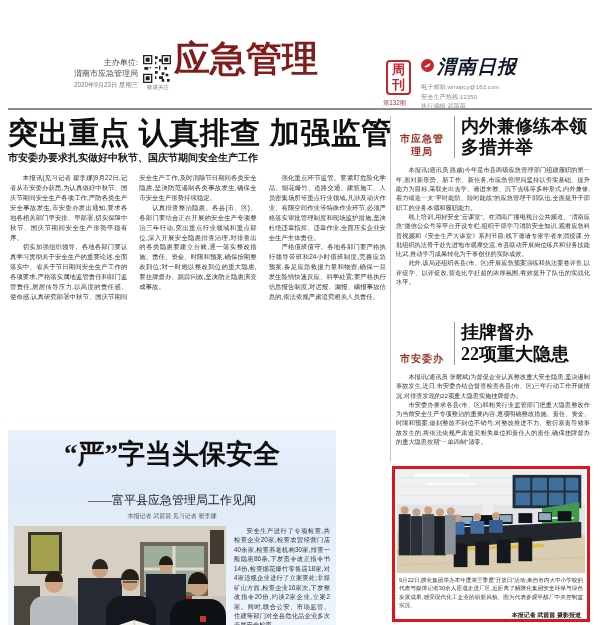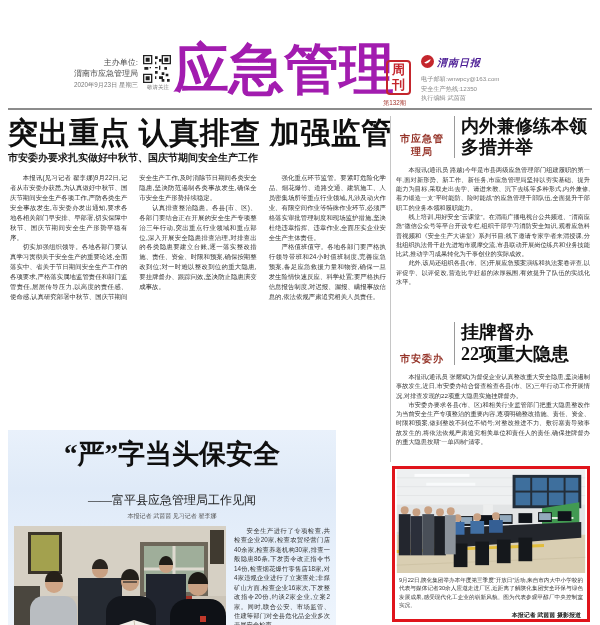--- a/index.html
+++ b/index.html
@@ -10,32 +10,32 @@
   .org-block { position:absolute; left:52px; top:57px; width:86px; text-align:right; color:#4a4a4a; }
   .org-label, .org-name { font-size:8px; line-height:1.4; }
   .org-date { font-size:6.3px; color:#777; margin-top:2px; }
 
   .qr-block { position:absolute; left:143px; top:55px; width:30px; text-align:center; }
   .qr-block svg { display:block; }
   .qr-caption { font-size:5.5px; color:#777; margin-top:1px; }
 
   .masthead-title { position:absolute; left:174px; top:40px; width:214px;
     font-family:"Liberation Serif","DejaVu Serif",serif; font-weight:700;
-    font-size:55px; line-height:1.1; color:#a21caf; letter-spacing:0; white-space:nowrap; }
+    font-size:36px; line-height:1.1; color:#7f1d1d; letter-spacing:0; white-space:nowrap; }
 
   .seal { position:absolute; left:386px; top:60px; width:25px; height:35px;
     border:2px solid #c4262d; border-radius:4px; color:#c4262d;
     font-family:"Liberation Serif","DejaVu Serif",serif; font-weight:700;
     display:flex; flex-direction:column; align-items:center; justify-content:center;
     font-size:13px; line-height:1.1; }
   .issue-no { position:absolute; left:383px; top:99px; font-size:6.3px; color:#a5342c; }
 
   .brand-block { position:absolute; left:421px; top:54px; }
   .brand-row { display:flex; align-items:center; gap:3px; }
-  .brand-name { color:#4c1d95; font-size:10px; font-weight:700; font-style:italic;
+  .brand-name { color:#0f172a; font-size:19px; font-weight:700; font-style:italic;
     font-family:"Liberation Serif","DejaVu Serif",serif; letter-spacing:1px; }
   .brand-meta { font-size:6.2px; color:#8a8a8a; line-height:1.55; margin-top:2px; }
 
   .header-rule { position:absolute; left:8px; width:584px; top:108px; height:2px; background:#8c8c8c; }
   .vert-rule { position:absolute; left:390px; top:116px; width:1px; height:346px; background:#c6c6c6; }
 
   
   .main-headline { position:absolute; left:8px; top:113px; width:380px; 
     font-size:30px; font-weight:900; color:#0f0f0f; letter-spacing:0.5px; white-space:nowrap; }
   .main-subtitle { position:absolute; left:8px; top:151px; width:380px; text-align:left;

